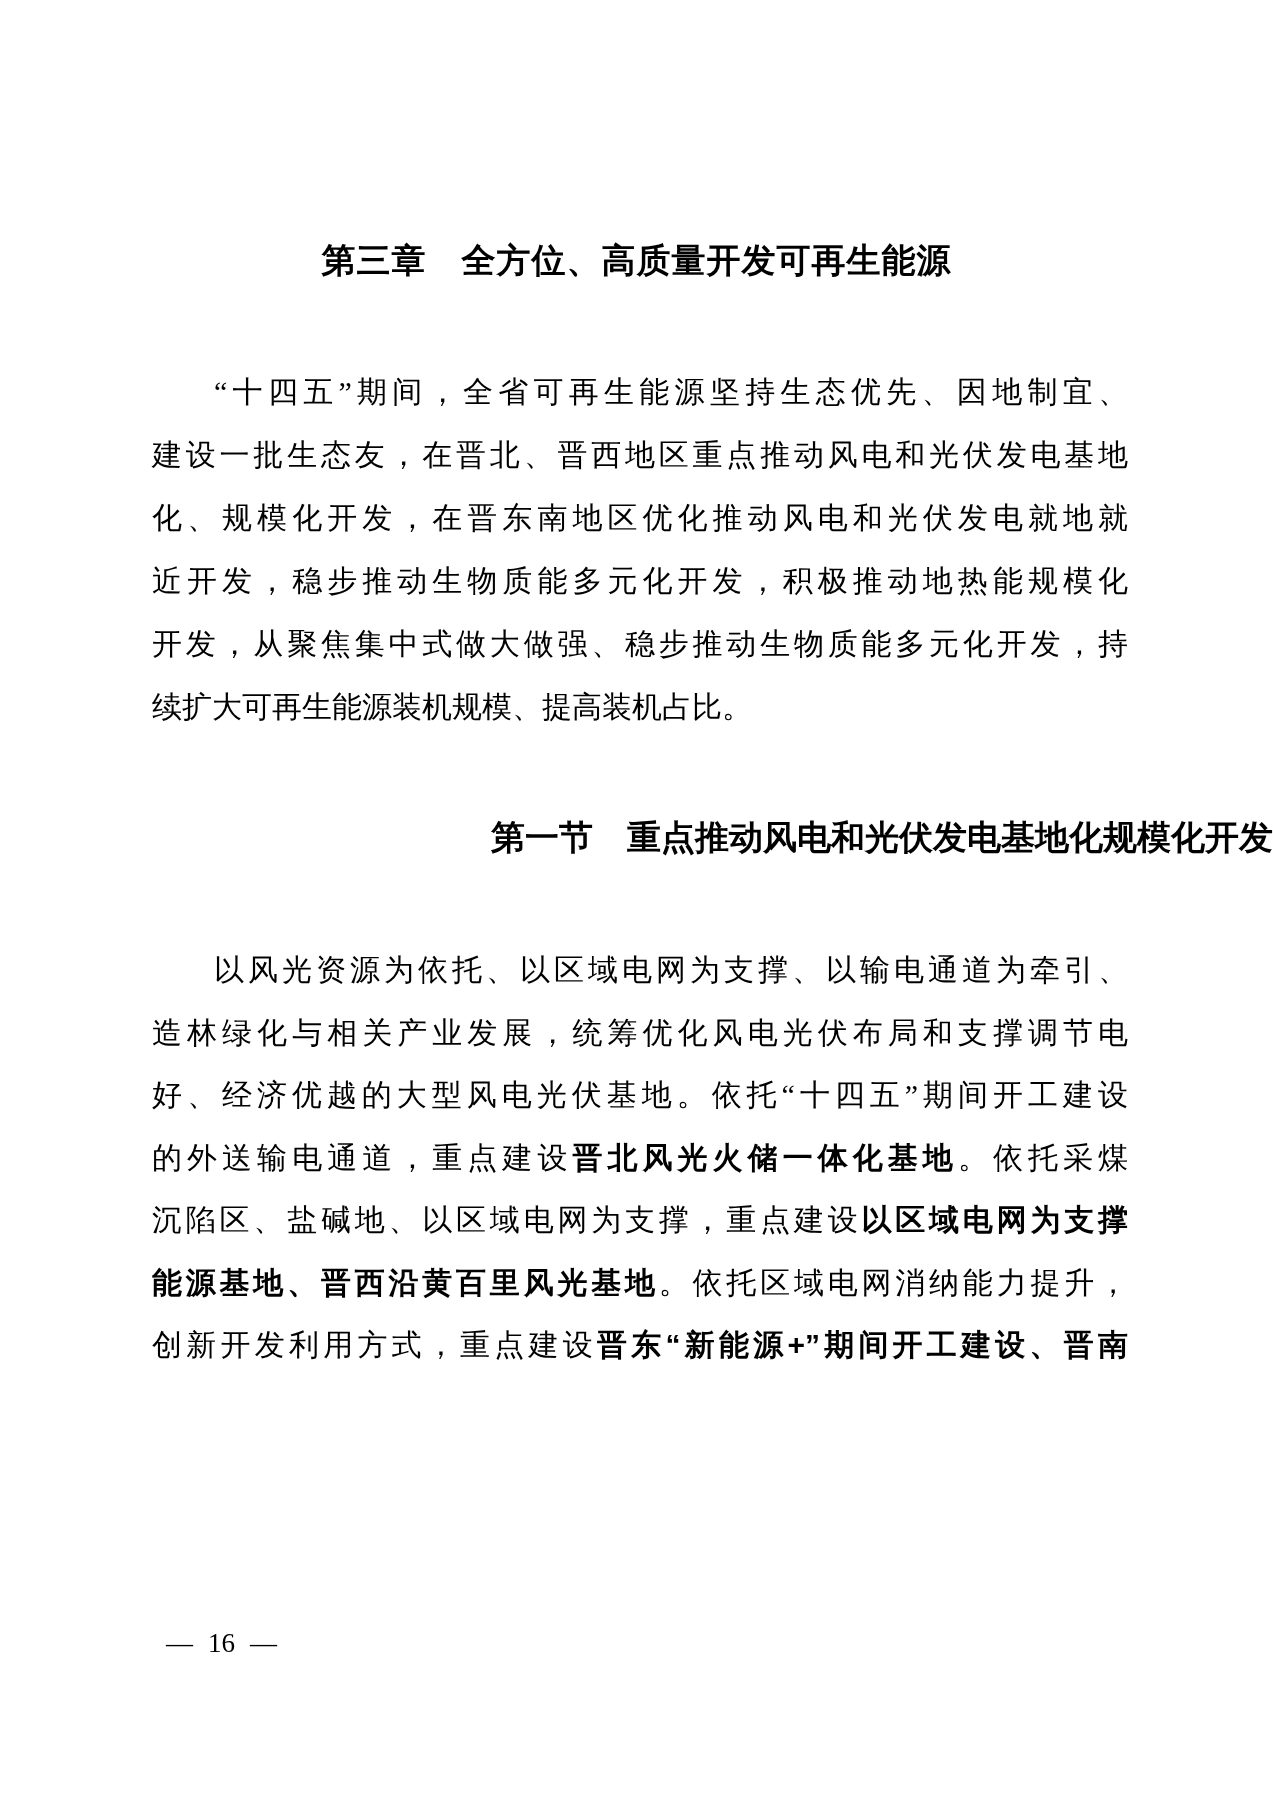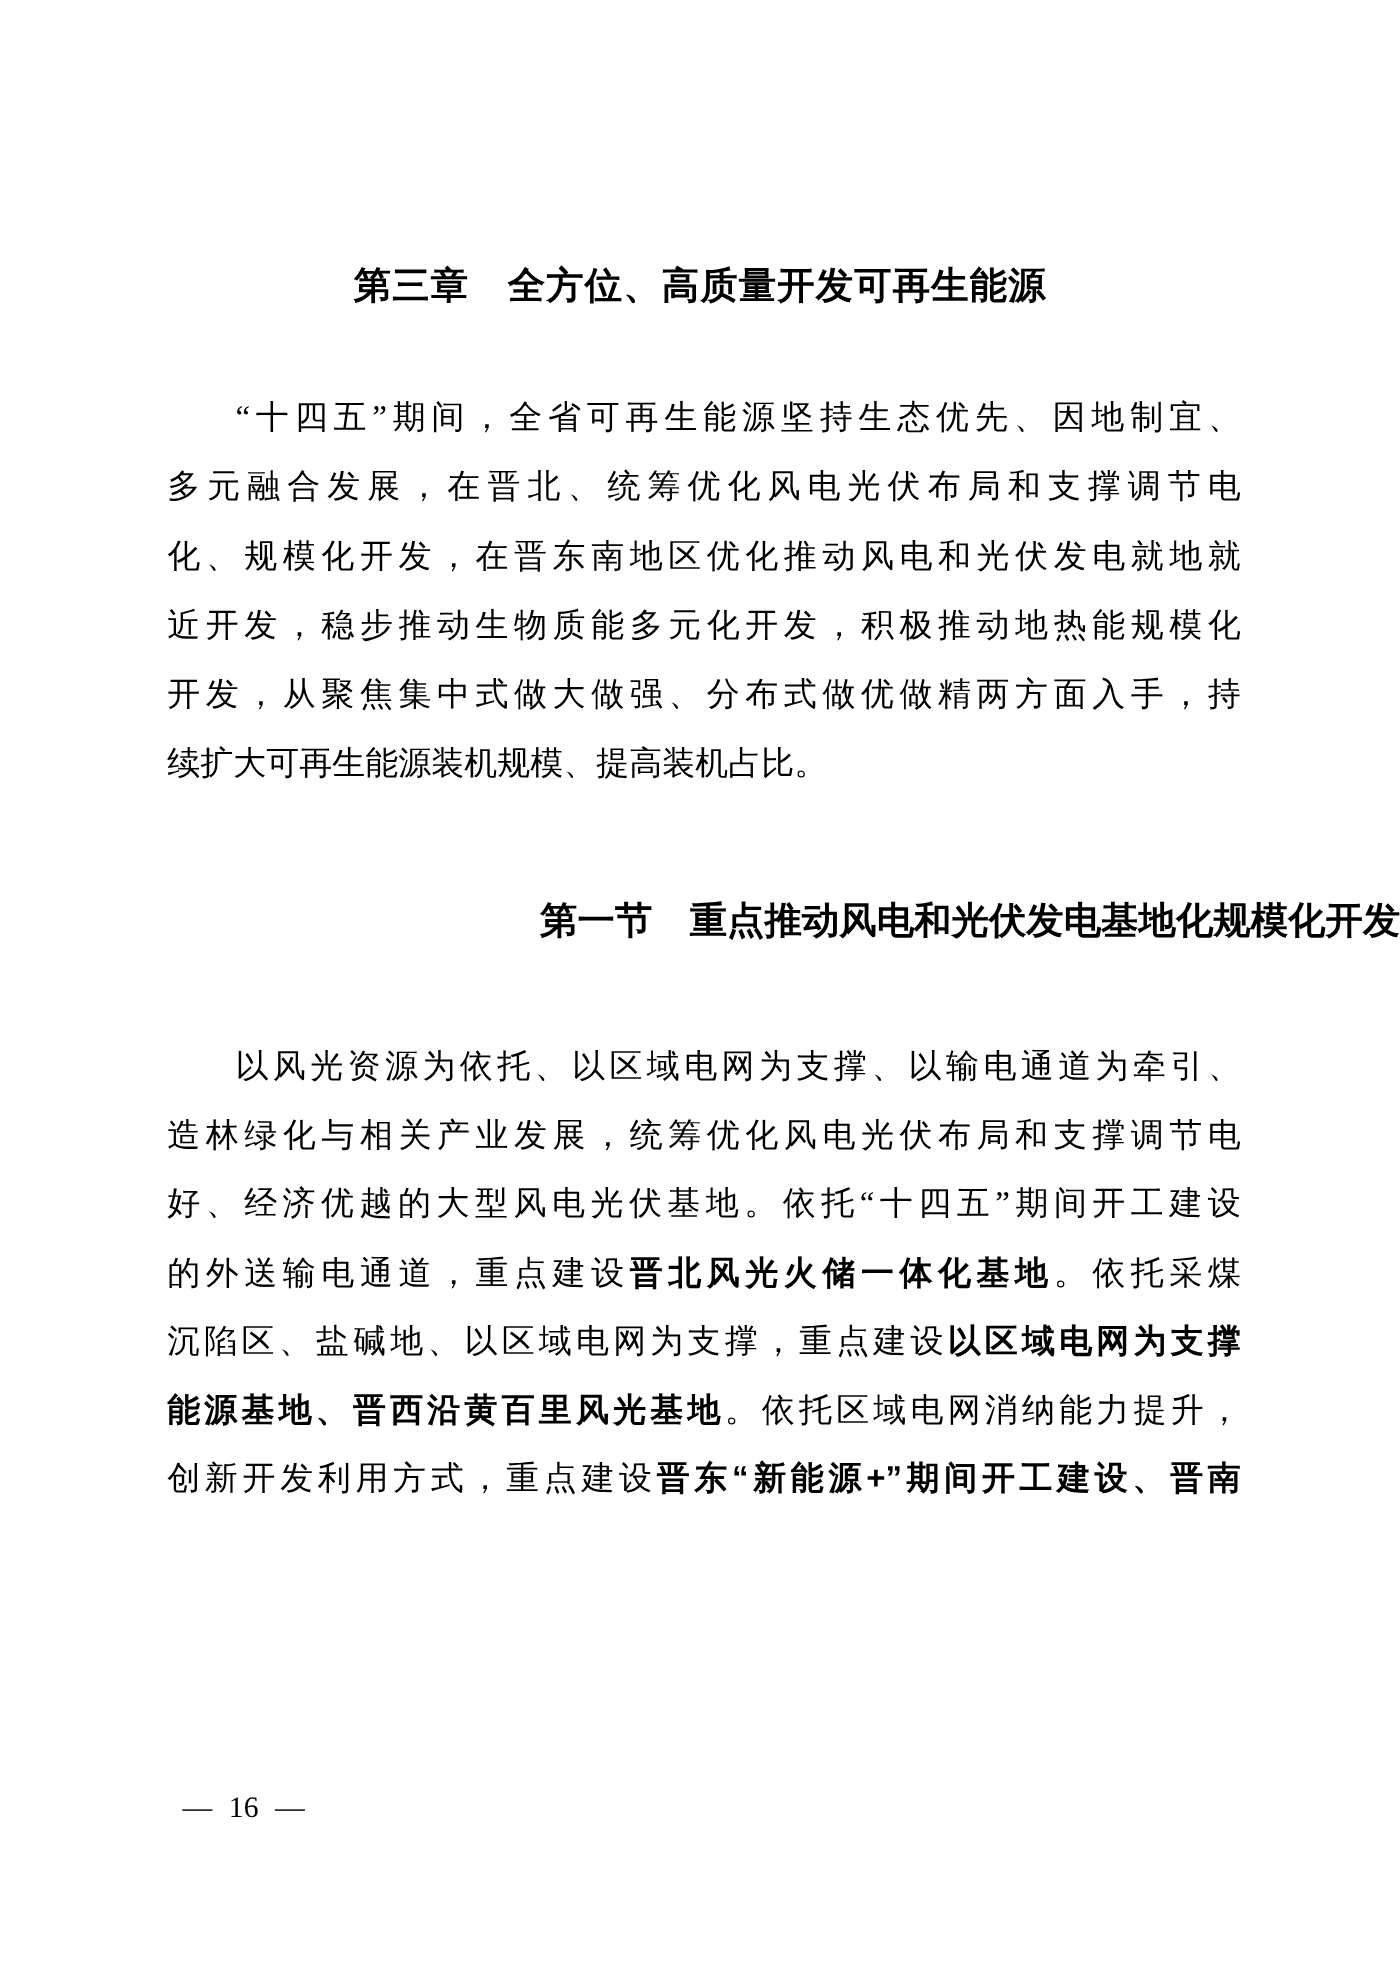--- a/index.html
+++ b/index.html
@@ -37,21 +37,21 @@
     line-height: 44px;
   }
   .para {
     position: absolute;
     left: 152px;
     width: 976px;
     font-size: 30px;
     font-family: "Liberation Serif", serif;
     font-weight: 400;
   }
-  .para-0 { top: 348px; line-height: 63px; }
+  .para-0 { top: 360px; line-height: 63px; }
   .para-1 { top: 939px; line-height: 62.5px; }
   .line {
     text-align: justify;
     text-align-last: justify;
     text-justify: inter-character;
   }
   .line-first { text-indent: 62px; }
   .line-last { text-align-last: left; }
   .seg { font-weight: 400; }
   .seg.bold {
@@ -72,24 +72,24 @@
 </style>
 </head>
 <body>
 
 <div class="page">
 
   <h1 class="chapter-title">第三章　全方位、高质量开发可再生能源</h1>
 
   <div class="para para-0">
       <div class="line line-first"><span class="seg">“十四五”期间，全省可再生能源坚持生态优先、因地制宜、</span></div>
-      <div class="line"><span class="seg">多元融合发展，在晋北、统筹优化风电光伏布局和支撑调节电</span></div>
+      <div class="line"><span class="seg">建设一批生态友，在晋北、晋西地区重点推动风电和光伏发电基地</span></div>
       <div class="line"><span class="seg">化、规模化开发，在晋东南地区优化推动风电和光伏发电就地就</span></div>
       <div class="line"><span class="seg">近开发，稳步推动生物质能多元化开发，积极推动地热能规模化</span></div>
-      <div class="line"><span class="seg">开发，从聚焦集中式做大做强、分布式做优做精两方面入手，持</span></div>
+      <div class="line"><span class="seg">开发，从聚焦集中式做大做强、稳步推动生物质能多元化开发，持</span></div>
       <div class="line line-last"><span class="seg">续扩大可再生能源装机规模、提高装机占比。</span></div>
     </div>
 
   <h2 class="section-title">第一节　重点推动风电和光伏发电基地化规模化开发</h2>
 
   <div class="para para-1">
       <div class="line line-first"><span class="seg">以风光资源为依托、以区域电网为支撑、以输电通道为牵引、</span></div>
       <div class="line"><span class="seg">造林绿化与相关产业发展，统筹优化风电光伏布局和支撑调节电</span></div>
       <div class="line"><span class="seg">好、经济优越的大型风电光伏基地。依托“十四五”期间开工建设</span></div>
       <div class="line"><span class="seg">的外送输电通道，重点建设</span><span class="seg bold">晋北风光火储一体化基地</span><span class="seg">。依托采煤</span></div>

